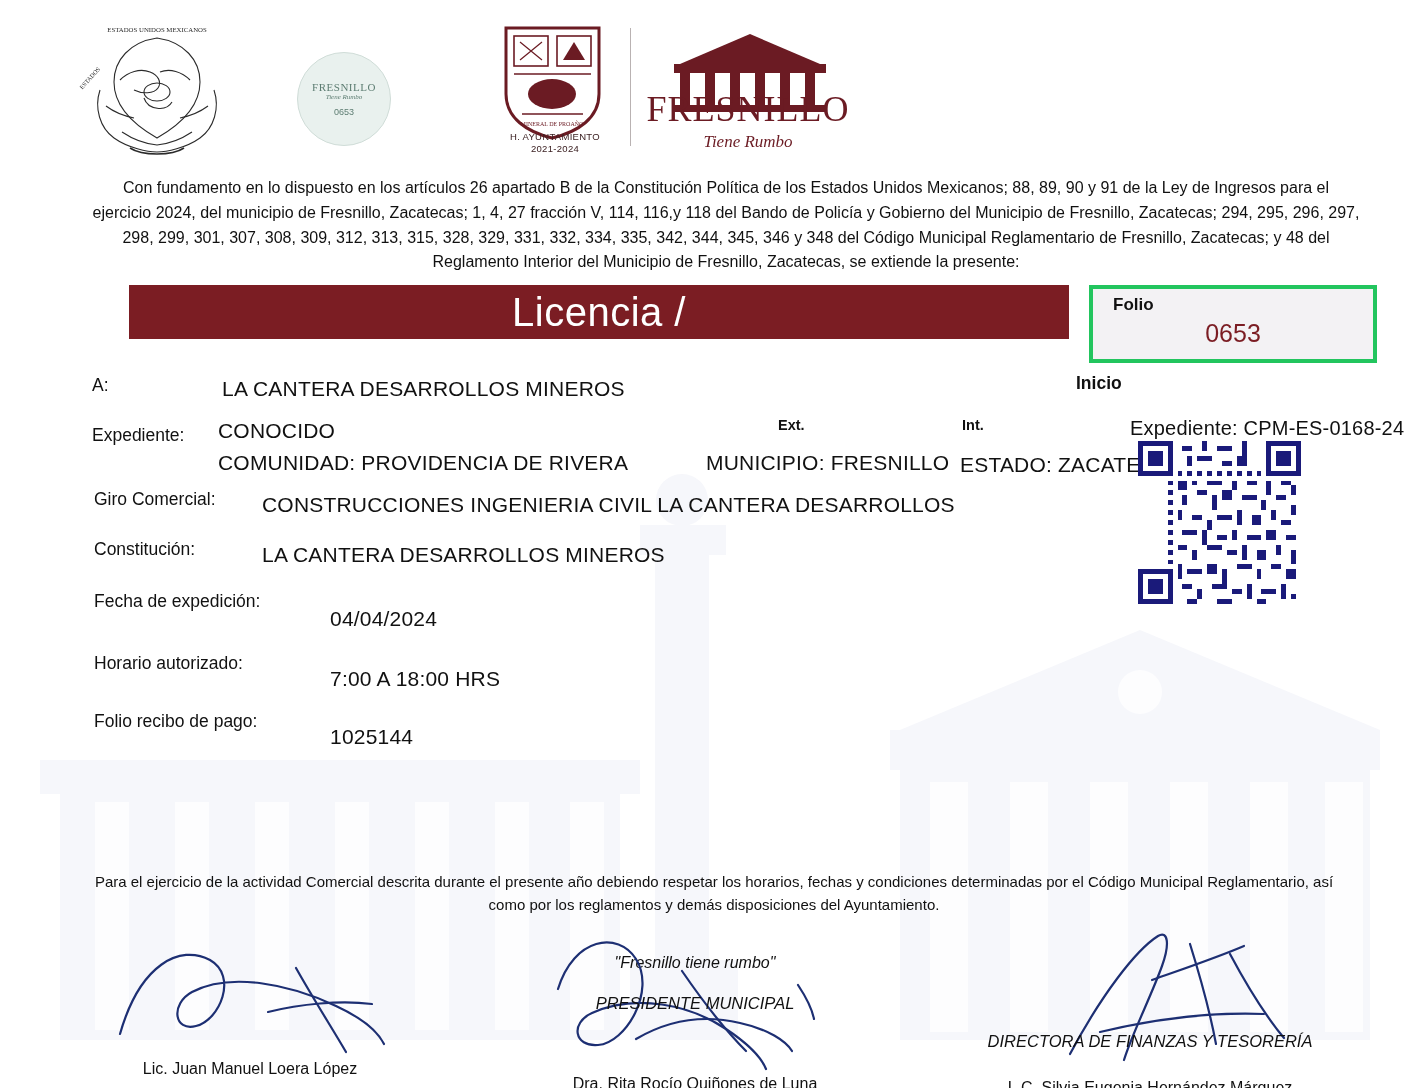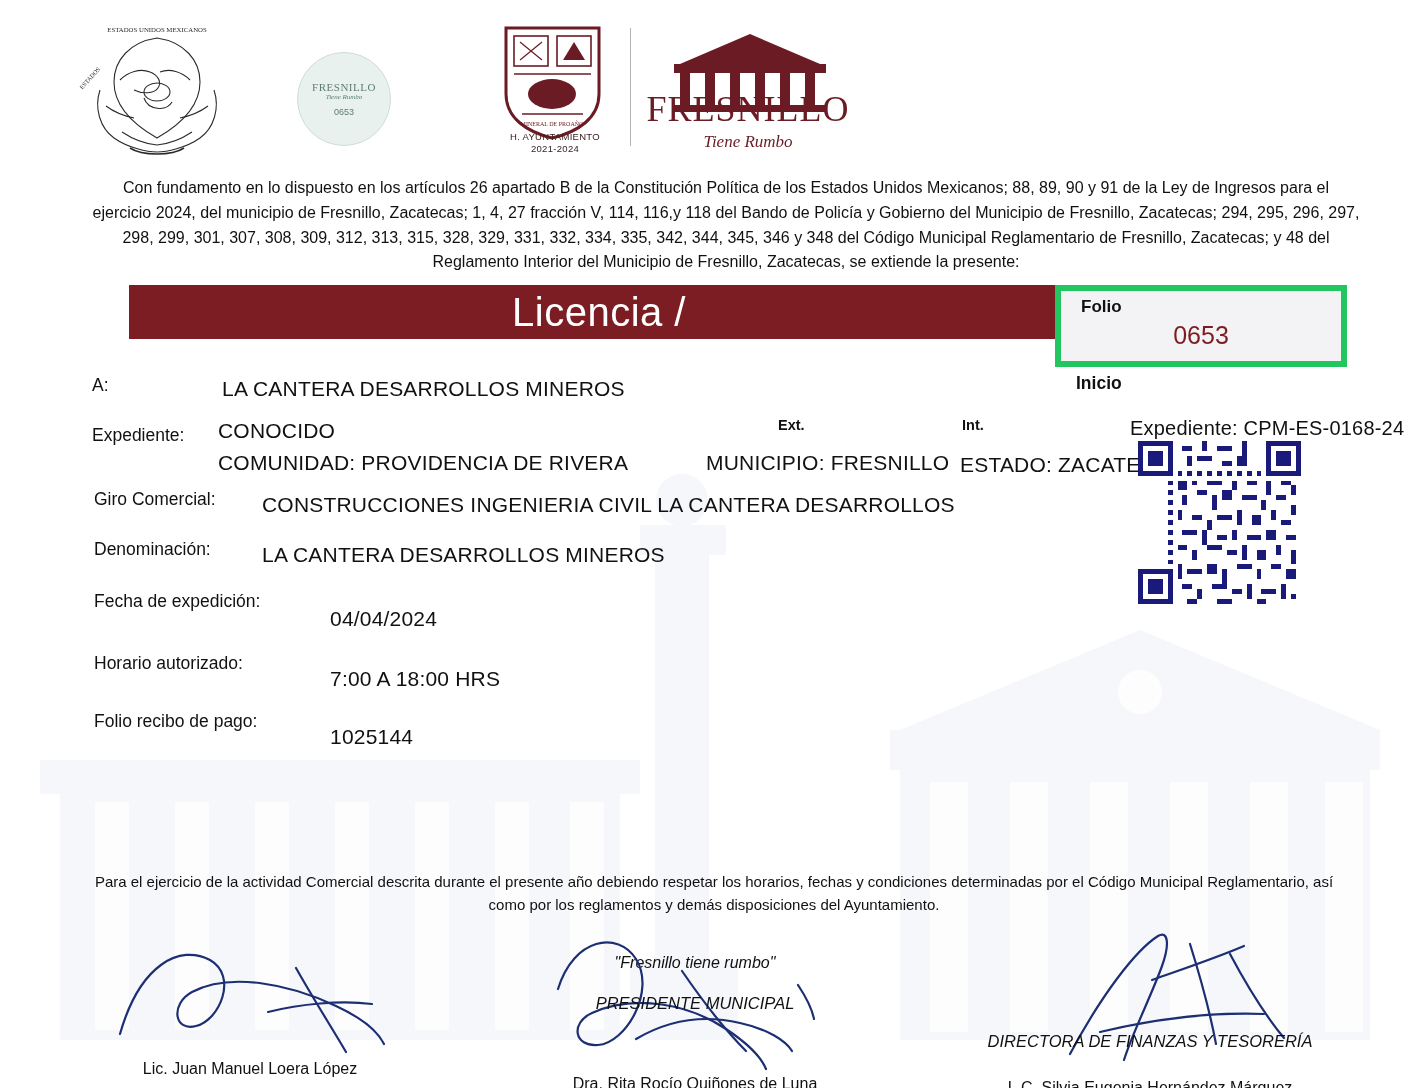--- a/index.html
+++ b/index.html
@@ -184,25 +184,25 @@
     font-weight: normal;
     letter-spacing: 0.5px;
   }
   .title-band .t2 {
     font-size: 44px;
     font-weight: bold;
     letter-spacing: 0.5px;
   }
   .folio-box {
     position: absolute;
-    left: 1055px;
+    left: 1089px;
     top: 0;
     width: 280px;
     height: 70px;
-    border: 6px solid #22c55e;
+    border: 4px solid #22c55e;
     background: #f3f2f4;
   }
   .folio-label {
     position: absolute;
     left: 20px;
     top: 6px;
     font-size: 17px;
     font-weight: bold;
     color: #111;
   }
@@ -424,21 +424,21 @@
 
     <div class="fld-value" style="left:706px; top:88px;">MUNICIPIO:  FRESNILLO</div>
     <div class="fld-value" style="left:960px; top:90px;">ESTADO: ZACATECAS</div>
 
     <div class="fld-label bold" style="left:1076px; top:10px;">Inicio</div>
     <div class="fld-value" style="left:1130px; top:54px; font-size:20px;">Expediente: CPM-ES-0168-24</div>
 
     <div class="fld-label" style="left:94px; top:126px;">Giro Comercial:</div>
     <div class="fld-value" style="left:262px; top:130px;">CONSTRUCCIONES INGENIERIA CIVIL  LA CANTERA DESARROLLOS</div>
 
-    <div class="fld-label" style="left:94px; top:176px;">Denominación:</div>
+    <div class="fld-label" style="left:94px; top:176px;">Constitución:</div>
     <div class="fld-value" style="left:262px; top:180px;">LA CANTERA DESARROLLOS MINEROS</div>
 
     <div class="fld-label" style="left:94px; top:228px;">Fecha de expedición:</div>
     <div class="fld-value" style="left:330px; top:244px;">04/04/2024</div>
 
     <div class="fld-label" style="left:94px; top:290px;">Horario autorizado:</div>
     <div class="fld-value" style="left:330px; top:304px;">7:00 A 18:00 HRS</div>
 
     <div class="fld-label" style="left:94px; top:348px;">Folio recibo de pago:</div>
     <div class="fld-value" style="left:330px; top:362px;">1025144</div>

